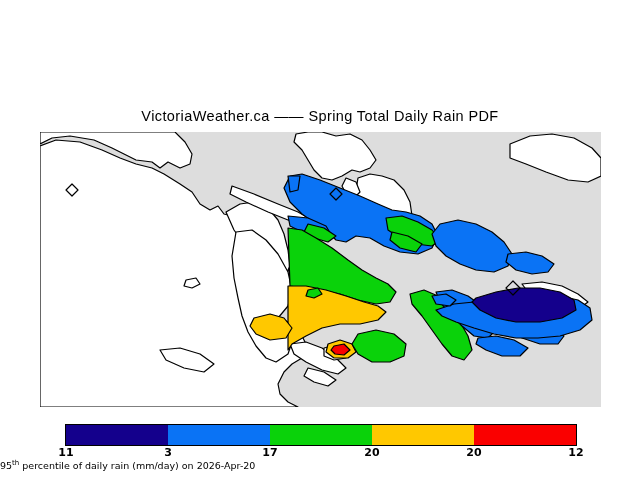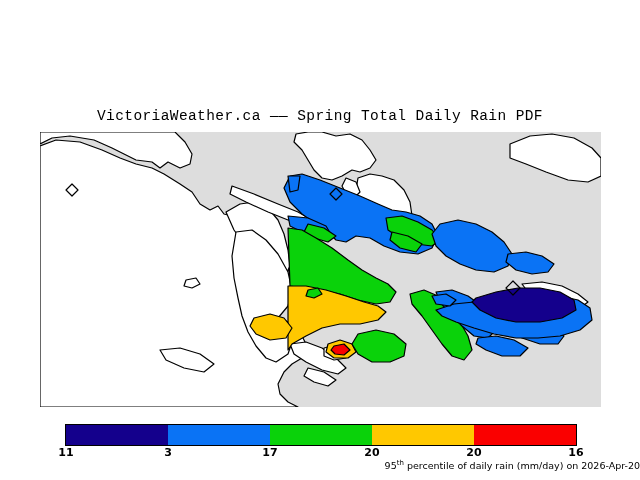--- a/index.html
+++ b/index.html
@@ -15,21 +15,21 @@
     font-family: "DejaVu Sans", sans-serif;
   }
 
   
   #title {
     position: absolute;
     left: 0;
     top: 108px;
     width: 640px;
     text-align: center;
-    font-family: Liberation Mono, monospace;
+    font-family: Liberation Sans, sans-serif;
     font-size: 14.5px;
     letter-spacing: 0.4px;
     color: #000000;
     white-space: nowrap;
   }
 
   
   #map-panel {
     position: absolute;
     left: 40px;
@@ -79,21 +79,21 @@
     font-size: 11px;
     color: #000000;
     transform: translateX(-50%);
     white-space: nowrap;
   }
   #cb-caption {
     position: absolute;
     left: 0;
     top: 459px;
     width: 640px;
-    text-align: right;
+    text-align: left;
     font-family: "DejaVu Sans", sans-serif;
     font-size: 9.5px;
     color: #000000;
     white-space: nowrap;
   }
   #cb-caption sup {
     font-size: 7px;
     vertical-align: super;
   }
 </style>
@@ -248,16 +248,16 @@
     <div class="cb-band" style="background: rgb(250, 0, 0);"></div>
   </div>
 </div>
 
 <div id="cb-ticks">
   <span class="cb-tick" style="left:66px">11</span>
   <span class="cb-tick" style="left:168px">3</span>
   <span class="cb-tick" style="left:270px">17</span>
   <span class="cb-tick" style="left:372px">20</span>
   <span class="cb-tick" style="left:474px">20</span>
-  <span class="cb-tick" style="left:576px">16</span>
+  <span class="cb-tick" style="left:576px">12</span>
 </div>
 
 <div id="cb-caption"><span>95</span><sup>th</sup><span> percentile of daily rain (mm/day) on 2026-Apr-20</span></div>
 
 </body></html>

